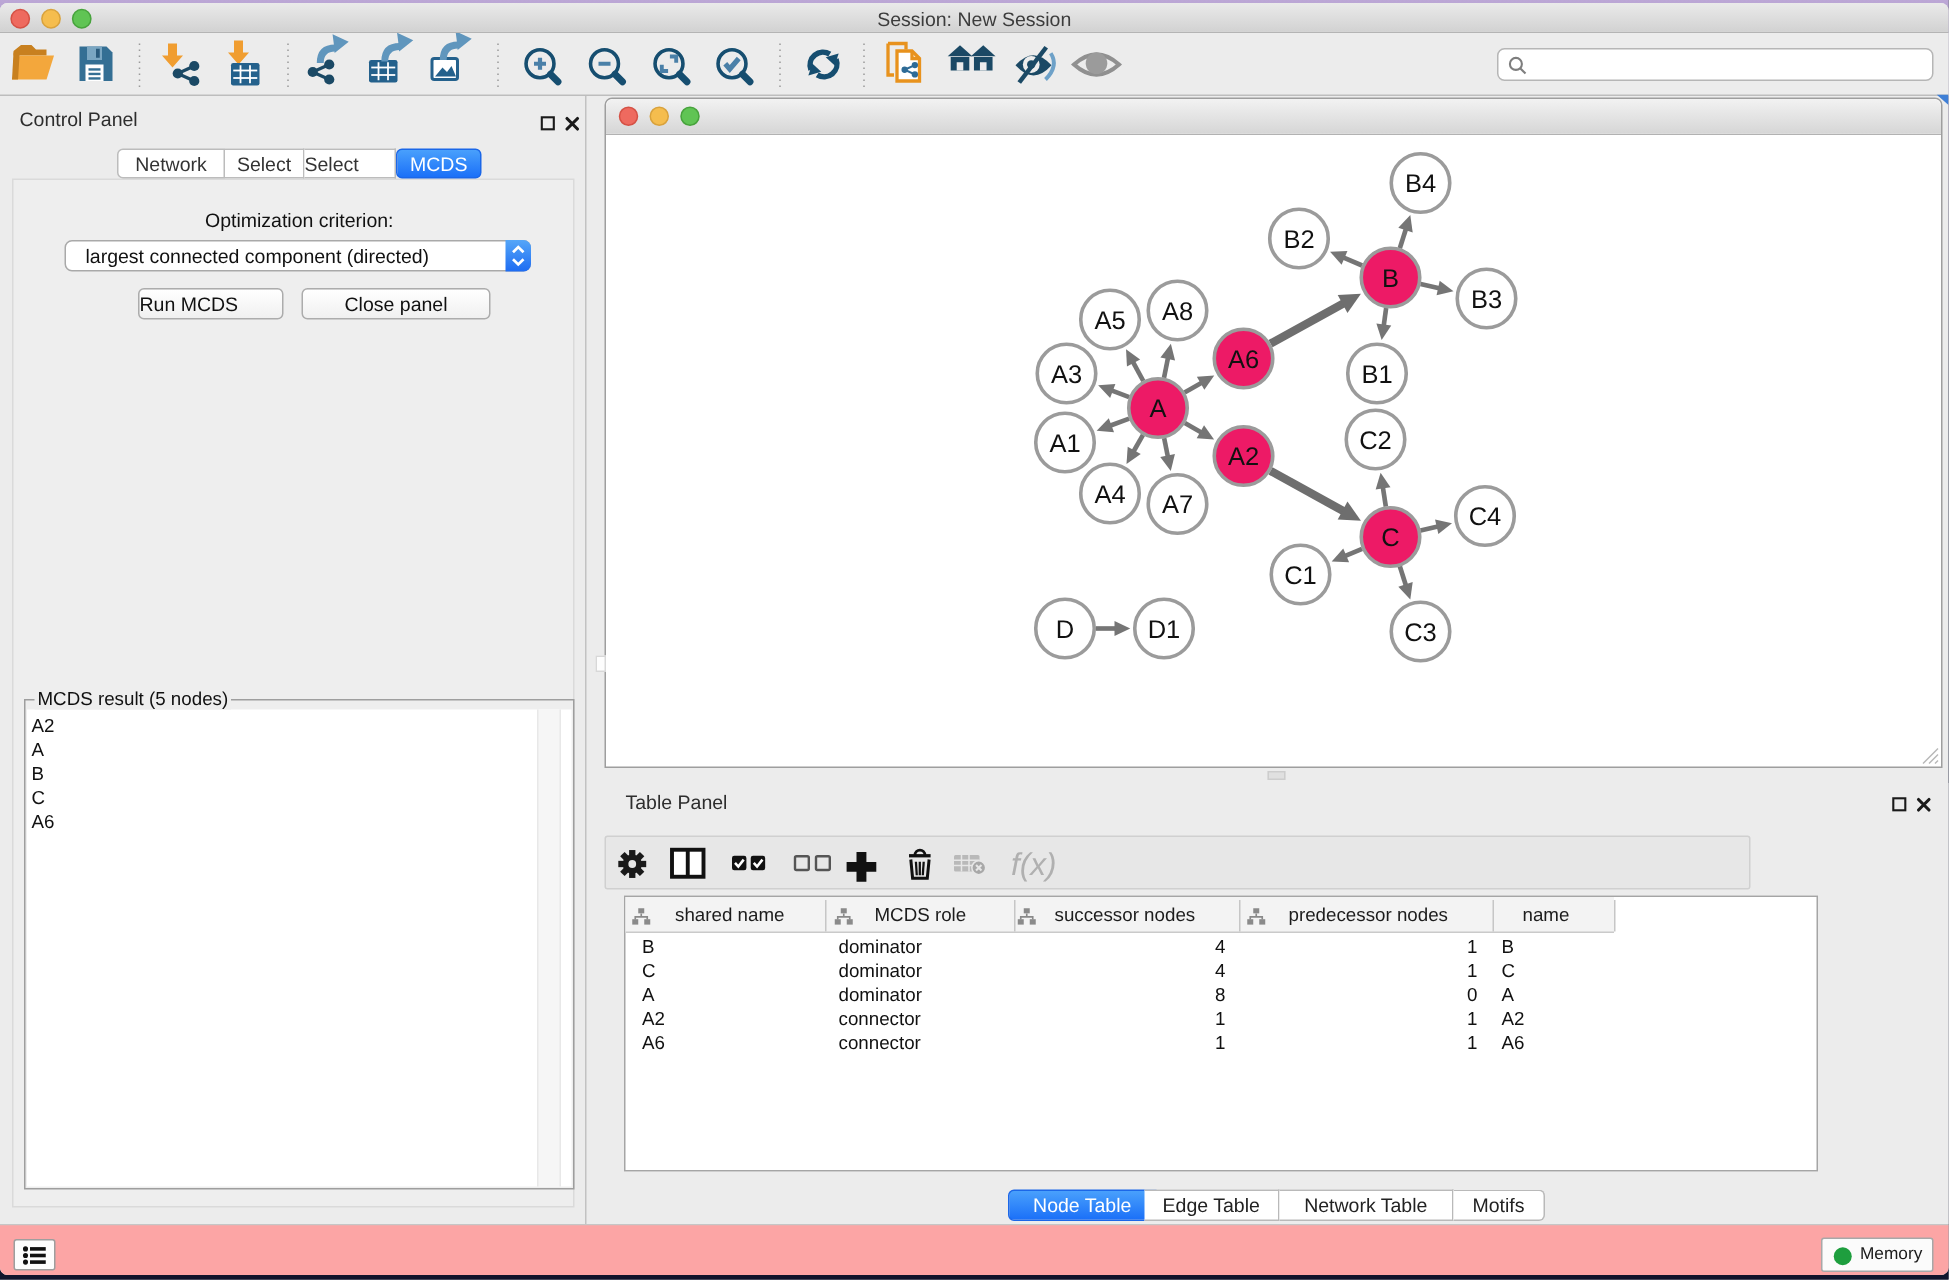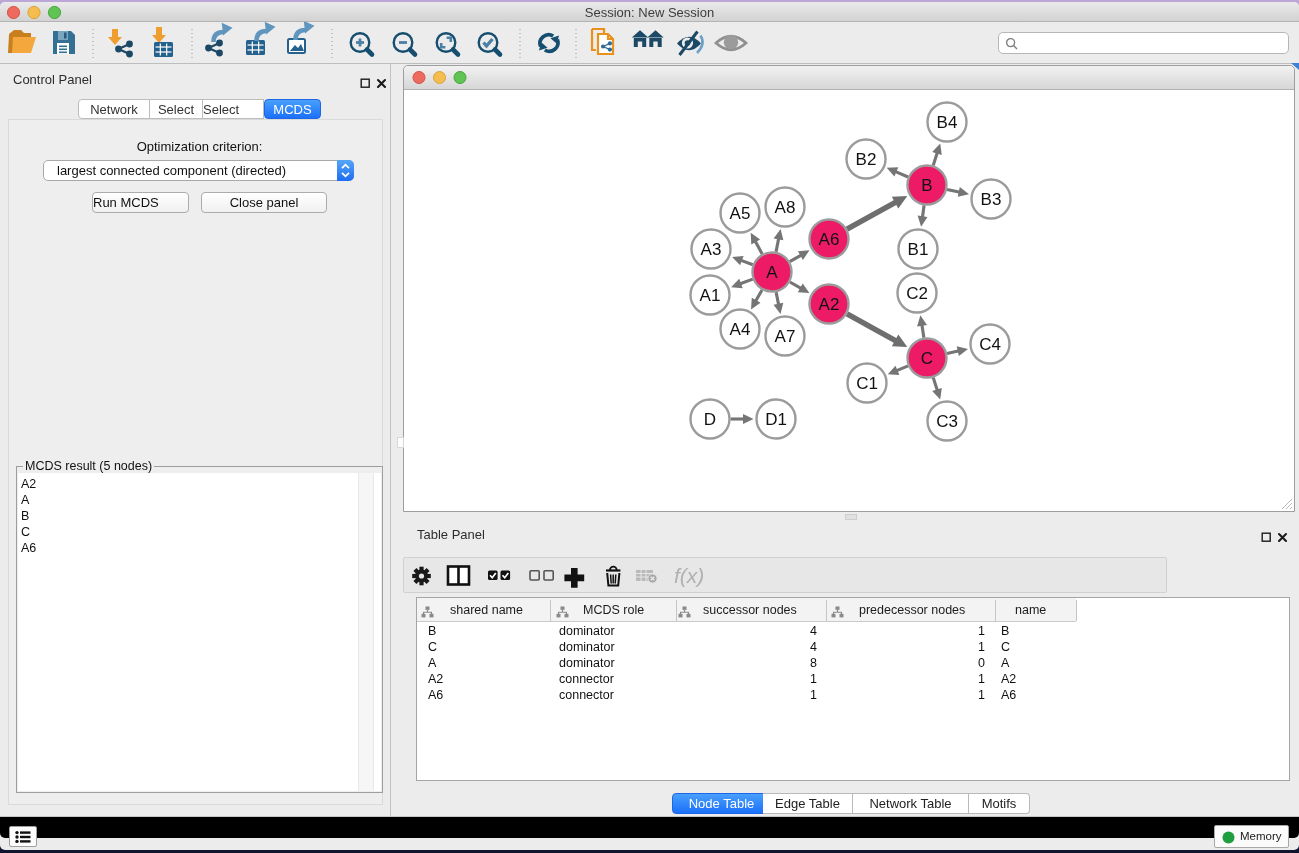--- a/index.html
+++ b/index.html
@@ -312,21 +312,21 @@
           <rect x="232" y="12" width="17" height="11" rx="1" fill="#b9b9b9"></rect>
           <line x1="232" y1="15.5" x2="249" y2="15.5" stroke="#e7e7e7" stroke-width="1"></line>
           <line x1="232" y1="19" x2="249" y2="19" stroke="#e7e7e7" stroke-width="1"></line>
           <line x1="237" y1="12" x2="237" y2="23" stroke="#e7e7e7" stroke-width="1"></line>
           <line x1="242" y1="12" x2="242" y2="23" stroke="#e7e7e7" stroke-width="1"></line>
           <circle cx="248.5" cy="20.5" r="4.6" fill="#a8a8a8" stroke="#e7e7e7" stroke-width="1"></circle>
           <path d="M246.7 18.7 l3.6 3.6 M250.3 18.7 l-3.6 3.6" stroke="#e7e7e7" stroke-width="1.4"></path>
           <text x="270" y="25" font-family="Liberation Serif, serif" font-style="italic" font-size="21" fill="#b0b0b0">f(x)</text>
         </svg>
       </div>
-<div class="abs" style="left:13px;top:75px;width:874px;height:184px;background:#fff;border:1px solid #a5a5a5">
+<div class="abs" style="left:13px;top:75px;width:796px;height:184px;background:#fff;border:1px solid #a5a5a5">
 <div class="abs" style="left:0;top:0;width:659px;height:24px;background:#f3f3f3;border-bottom:1px solid #cacaca"></div>
 <div class="abs" style="left:133px;top:2px;width:1px;height:21px;background:#c6c6c6"></div>
 <div class="abs" style="left:259px;top:2px;width:1px;height:21px;background:#c6c6c6"></div>
 <div class="abs" style="left:409px;top:2px;width:1px;height:21px;background:#c6c6c6"></div>
 <div class="abs" style="left:578px;top:2px;width:1px;height:21px;background:#c6c6c6"></div>
 <div class="abs" style="left:659px;top:2px;width:1px;height:21px;background:#c6c6c6"></div>
 <div class="abs" style="left:4px;top:6px"><svg width="13" height="12" viewBox="0 0 13 12">
             <rect x="4.5" y="0.5" width="4" height="3.4" fill="#8a8a8a"></rect>
             <path d="M6.5 4 v2.2 M2.5 8 v-1.8 h8 v1.8" stroke="#8a8a8a" stroke-width="1.1" fill="none"></path>
             <rect x="0.5" y="7.8" width="4" height="3.6" fill="#8a8a8a"></rect>
@@ -379,21 +379,21 @@
 <div class="abs" style="left:142px;top:90px;font-size:12.5px;color:#111">connector</div>
 <div class="abs" style="left:320px;top:90px;width:80px;text-align:right;font-size:12.5px;color:#111">1</div>
 <div class="abs" style="left:490px;top:90px;width:78px;text-align:right;font-size:12.5px;color:#111">1</div>
 <div class="abs" style="left:584px;top:90px;font-size:12.5px;color:#111">A6</div>
 </div>
 <div class="abs" style="left:269px;top:271px;width:99px;height:21px;background:linear-gradient(#49a0fc,#1b70f8);color:#fff;border:1px solid #1b67e8;border-radius:4px 0 0 4px;font-size:13px;text-align:center;line-height:20px">Node Table</div>
 <div class="abs" style="left:360px;top:271px;width:90px;height:21px;background:#fff;color:#222;border:1px solid #b9b9b9;border-left:none;font-size:13px;text-align:center;line-height:20px">Edge Table</div>
 <div class="abs" style="left:450px;top:271px;width:116px;height:21px;background:#fff;color:#222;border:1px solid #b9b9b9;border-left:none;font-size:13px;text-align:center;line-height:20px">Network Table</div>
 <div class="abs" style="left:566px;top:271px;width:61px;height:21px;background:#fff;color:#222;border:1px solid #b9b9b9;border-left:none;border-radius:0 4px 4px 0;font-size:13px;text-align:center;line-height:20px">Motifs</div>
 </div>
-<div class="abs" style="left:0;top:814px;width:1299px;height:22px;background:#000000;border-top:1px solid #c6c6c6;border-radius:0 0 5px 5px">
+<div class="abs" style="left:0;top:814px;width:1299px;height:34px;background:#fca5a5;border-top:1px solid #c6c6c6;border-radius:0 0 5px 5px">
 <div class="abs" style="left:9px;top:9px;width:28px;height:21px;background:#fdfdfd;border:1px solid #9e9e9e;border-radius:2px;text-align:center;padding-top:3px"><svg width="16" height="14" viewBox="0 0 16 14">
           <circle cx="2" cy="2.6" r="1.7" fill="#111"></circle>
           <circle cx="2" cy="7" r="1.7" fill="#111"></circle>
           <circle cx="2" cy="11.4" r="1.7" fill="#111"></circle>
           <rect x="5" y="1.4" width="10.5" height="2.4" fill="#111"></rect>
           <rect x="5" y="5.8" width="10.5" height="2.4" fill="#111"></rect>
           <rect x="5" y="10.2" width="10.5" height="2.4" fill="#111"></rect>
         </svg></div>
 <div class="abs" style="left:1214px;top:8px;width:75px;height:23px;background:#fbfbfb;border:1px solid #a8a8a8;border-radius:2px">
         <svg class="abs" style="left:7px;top:5px" width="13" height="13">

